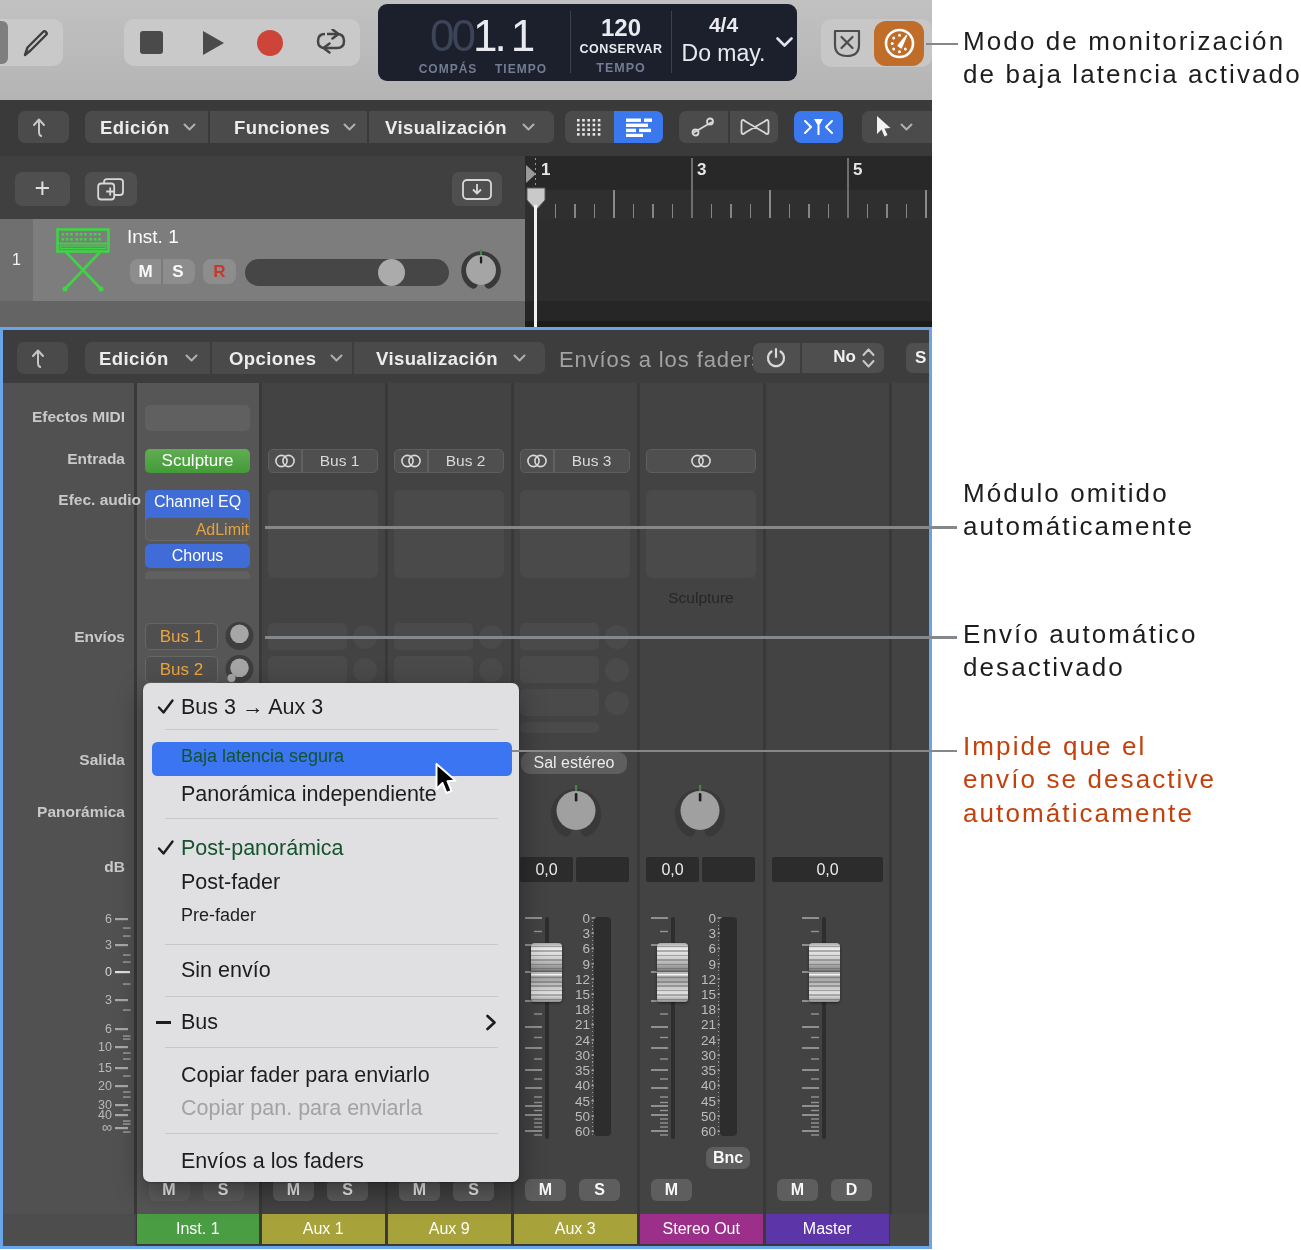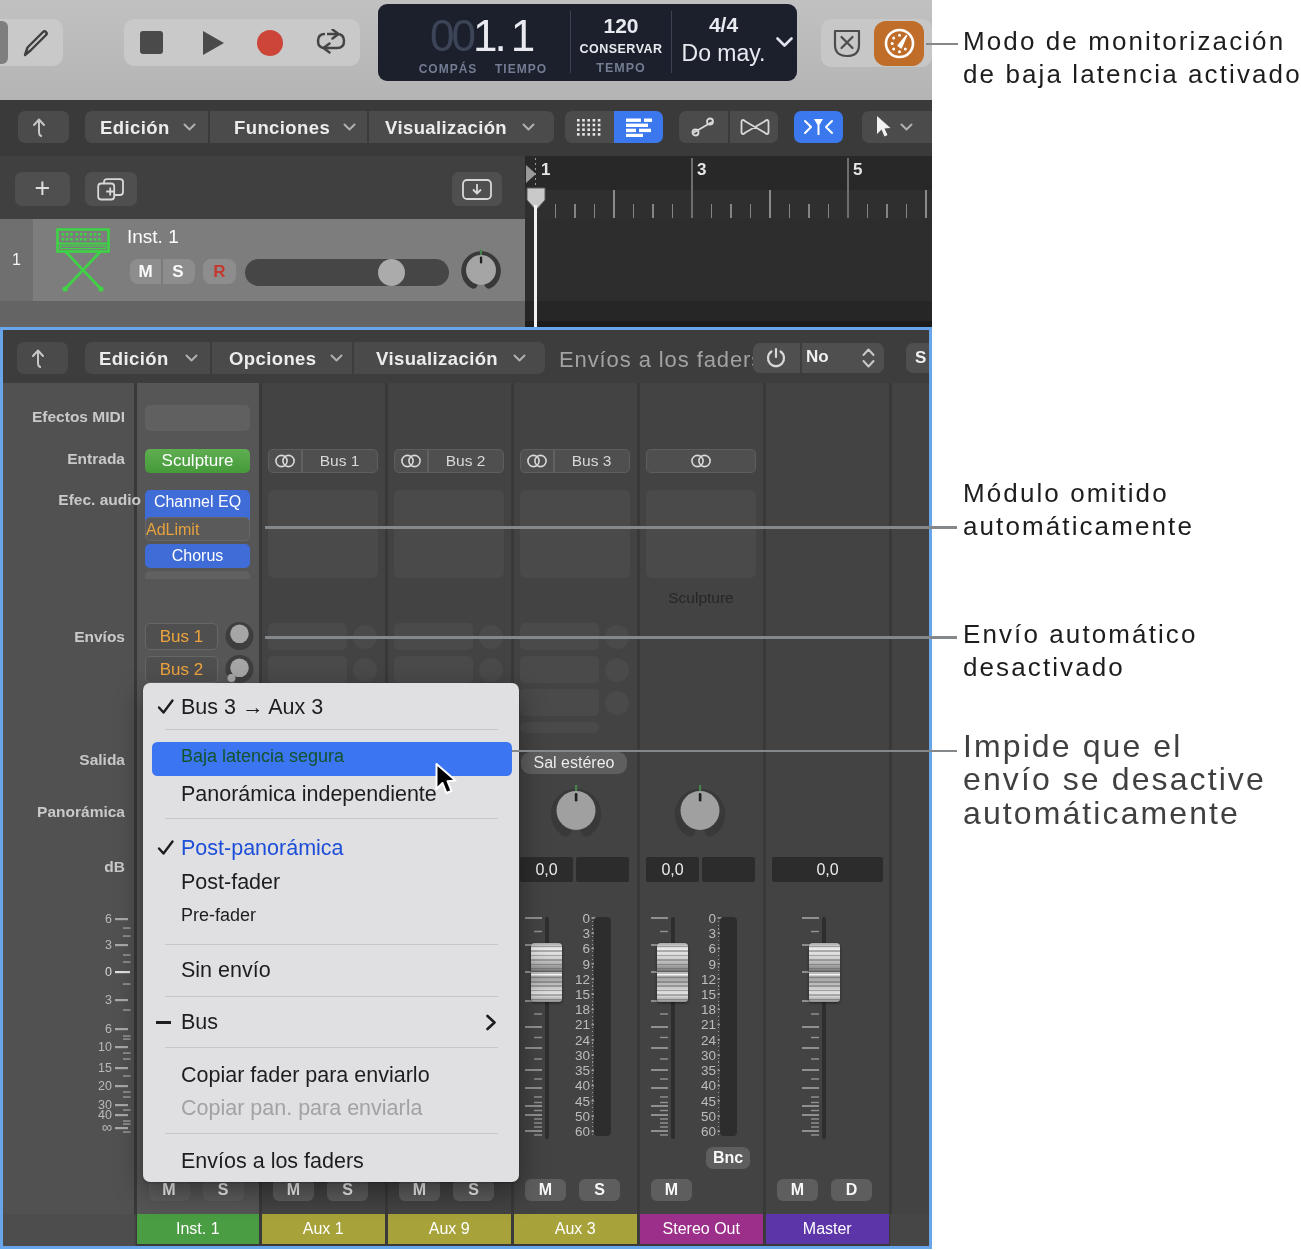--- a/index.html
+++ b/index.html
@@ -26,21 +26,21 @@
 <svg class="a" style="left:314px;top:29px" width="34" height="28" viewBox="0 0 34 28">
  <path d="M13 5 H23 Q30 5 30 12 Q30 19 23 19 H11 Q4 19 4 12 Q4 5 11 5" fill="none" stroke="#454545" stroke-width="2.5"></path>
  <path d="M18.5 0.5 L24.5 5 L18.5 9.5" fill="none" stroke="#454545" stroke-width="2.5" stroke-linejoin="round" stroke-linecap="round"></path>
  <path d="M15.5 14.5 L9.5 19 L15.5 23.5" fill="none" stroke="#454545" stroke-width="2.5" stroke-linejoin="round" stroke-linecap="round"></path>
 </svg>
 <div class="a" style="left:378px;top:4px;width:419px;height:77px;background:#1c202c;border-radius:9px"></div>
 <div class="a" style="left:430px;top:14px;font-size:44px;font-weight:400;color:#3c4458;letter-spacing:-3px;line-height:44px">00<span style="color:#e8eaf0">1.</span><span style="color:#e8eaf0;margin-left:7px">1</span></div>
 <div class="a" style="left:408px;top:62px;width:80px;text-align:center;font-size:12px;font-weight:700;color:#737c92;letter-spacing:1px">COMPÁS</div>
 <div class="a" style="left:483px;top:62px;width:76px;text-align:center;font-size:12px;font-weight:700;color:#737c92;letter-spacing:1px">TIEMPO</div>
 <div class="a" style="left:570px;top:11px;width:1px;height:62px;background:#3b4254"></div>
-<div class="a" style="left:571px;top:14px;width:100px;text-align:center;font-size:21px;font-weight:700;color:#e8eaf0">120</div>
+<div class="a" style="left:571px;top:14px;width:100px;text-align:center;font-size:24px;font-weight:700;color:#e8eaf0">120</div>
 <div class="a" style="left:571px;top:42px;width:100px;text-align:center;font-size:12.5px;font-weight:700;color:#e8eaf0;letter-spacing:.5px">CONSERVAR</div>
 <div class="a" style="left:571px;top:61px;width:100px;text-align:center;font-size:12.5px;font-weight:700;color:#737c92;letter-spacing:1px">TEMPO</div>
 <div class="a" style="left:671px;top:11px;width:1px;height:62px;background:#3b4254"></div>
 <div class="a" style="left:672px;top:13px;width:103px;text-align:center;font-size:21px;font-weight:700;color:#e8eaf0">4/4</div>
 <div class="a" style="left:672px;top:40px;width:103px;text-align:center;font-size:23px;font-weight:400;color:#e8eaf0">Do may.</div>
 <svg class="a" style="left:776px;top:37px" width="17" height="11" viewBox="0 0 17 11">
       <path d="M1.5 1.5 L8.5 8.5 L15.5 1.5" fill="none" stroke="#dfe2ea" stroke-width="2.6" stroke-linecap="round" stroke-linejoin="round"></path>
     </svg>
 
 <div class="a" style="left:821px;top:19px;width:111px;height:48px;background:#c7c7c7;border-radius:10px"></div>
@@ -260,21 +260,21 @@
 <svg class="a" style="left:513px;top:354px" width="13" height="9" viewBox="0 0 13 9">
       <path d="M1.5 1.5 L6.5 6.5 L11.5 1.5" fill="none" stroke="#b0b0b0" stroke-width="2" stroke-linecap="round" stroke-linejoin="round"></path>
     </svg>
 <div class="a" style="left:559px;top:347px;font-size:22px;letter-spacing:.9px;color:#a2a2a2">Envíos a los faders:</div>
 <div class="a" style="left:753px;top:343px;width:131px;height:30px;background:#4f4f4f;border-radius:7px"></div>
 <div class="a" style="left:800px;top:343px;width:2px;height:30px;background:#3d3d3d"></div>
 <svg class="a" style="left:765px;top:347px" width="22" height="22" viewBox="0 0 22 22">
       <path d="M11 2 L11 10" stroke="#d8d8d8" stroke-width="2.2" stroke-linecap="round"></path>
       <path d="M6.5 4.5 A8 8 0 1 0 15.5 4.5" fill="none" stroke="#d8d8d8" stroke-width="2.2" stroke-linecap="round"></path>
     </svg>
-<div class="a" style="left:806px;top:347px;width:50px;text-align:left;font-size:17px;font-weight:600;color:#f0f0f0">No</div>
+<div class="a" style="left:806px;top:347px;width:50px;text-align:right;font-size:17px;font-weight:600;color:#f0f0f0">No</div>
 <svg class="a" style="left:861px;top:347px" width="15" height="22" viewBox="0 0 15 22">
       <path d="M2.5 8 L7.5 2.5 L12.5 8" fill="none" stroke="#c9c9c9" stroke-width="2" stroke-linecap="round" stroke-linejoin="round"></path>
       <path d="M2.5 14 L7.5 19.5 L12.5 14" fill="none" stroke="#c9c9c9" stroke-width="2" stroke-linecap="round" stroke-linejoin="round"></path>
     </svg>
 <div class="a" style="left:906px;top:343px;width:23px;height:30px;background:#4f4f4f;border-radius:7px 0 0 7px;color:#f0f0f0;font-size:17px;font-weight:600;line-height:30px;text-align:left;padding-left:9px">S</div>
 
 <div class="a" style="left:3px;top:383px;width:926px;height:831px;background:#434343"></div>
 <div class="a" style="left:3px;top:383px;width:131px;height:831px;background:#515151"></div>
 <div class="a" style="left:134px;top:383px;width:2.5px;height:831px;background:#393939"></div>
 <div class="a" style="left:136.5px;top:383px;width:122.5px;height:831px;background:#565656"></div>
@@ -331,21 +331,21 @@
       <rect x="35" y="186.3" width="7.5" height="1.5" fill="#9a9a9a"></rect>
       <rect x="35" y="191.3" width="7.5" height="1.5" fill="#9a9a9a"></rect>
       <rect x="35" y="204.3" width="7.5" height="1.5" fill="#9a9a9a"></rect>
       <rect x="35" y="215.3" width="7.5" height="1.5" fill="#9a9a9a"></rect>
       <rect x="35" y="218.3" width="7.5" height="1.5" fill="#9a9a9a"></rect>
       <rect x="35" y="226.3" width="7.5" height="1.5" fill="#9a9a9a"></rect>
     </svg>
 <div class="a" style="left:145px;top:405px;width:105px;height:26px;background:#606060;border-radius:5px"></div>
 <div class="a" style="left:145px;top:449px;width:105px;height:24px;background:linear-gradient(180deg,#5fae52,#459a39);border-radius:5px;color:#fff;font-size:17px;text-align:center;line-height:24px">Sculpture</div>
 <div class="a" style="left:145px;top:490px;width:105px;height:40px;background:#3f6cd7;border-radius:5px;color:#fff;font-size:16px;text-align:center;line-height:24px">Channel EQ</div>
-<div class="a" style="left:145px;top:517px;width:105px;height:24px;background:#5a5a5a;border:1px solid #676767;border-radius:5px;color:#e6a23e;font-size:16px;text-align:left;line-height:24px">AdLimit</div>
+<div class="a" style="left:145px;top:517px;width:105px;height:24px;background:#5a5a5a;border:1px solid #676767;border-radius:5px;color:#e6a23e;font-size:16px;text-align:right;line-height:24px">AdLimit</div>
 <div class="a" style="left:145px;top:544px;width:105px;height:24px;background:#3f6cd7;border-radius:5px;color:#fff;font-size:16px;text-align:center;line-height:24px">Chorus</div>
 <div class="a" style="left:145px;top:571px;width:105px;height:8px;background:#606060;border-radius:5px 5px 0 0"></div>
 <div class="a" style="left:145px;top:623px;width:73px;height:27px;background:#4f4f4f;border-radius:5px;border:1px solid #666;color:#eda43e;font-size:17px;text-align:center;line-height:25px">Bus 1</div>
 <svg class="a" style="left:224px;top:620px" width="31" height="32" viewBox="0 0 31 32">
       <circle cx="15.5" cy="16" r="14" fill="#3e3e3e"></circle>
       <circle cx="15.5" cy="13.8" r="9.3" fill="#a6a6a6"></circle>
     </svg>
 <div class="a" style="left:145px;top:656px;width:73px;height:27px;background:#4f4f4f;border-radius:5px;border:1px solid #666;color:#eda43e;font-size:17px;text-align:center;line-height:25px">Bus 2</div>
 <svg class="a" style="left:224px;top:653px" width="31" height="32" viewBox="0 0 31 32">
       <circle cx="15.5" cy="16" r="14" fill="#3e3e3e"></circle>
@@ -613,21 +613,21 @@
     </svg>
     <div class="a" style="left:181px;top:694.5px;font-size:21.5px;color:#1d1d1f;white-space:nowrap">Bus 3 → Aux 3</div>
     <div class="a" style="left:165px;top:729px;width:333px;height:1px;background:#c7c7c9"></div>
     <div class="a" style="left:151.5px;top:741.5px;width:360px;height:34px;background:#3b75f2;border-radius:5.5px"></div>
     <div class="a" style="left:181px;top:746px;font-size:18px;color:#14532d;white-space:nowrap">Baja latencia segura</div>
     <div class="a" style="left:181px;top:781.5px;font-size:21.5px;color:#1d1d1f;white-space:nowrap">Panorámica independiente</div>
     <div class="a" style="left:165px;top:818px;width:333px;height:1px;background:#c7c7c9"></div>
     <svg class="a" style="left:157px;top:839px" width="18" height="18" viewBox="0 0 18 18">
       <path d="M2 9.5 L6.5 14.5 L15.5 2.5" fill="none" stroke="#1d1d1f" stroke-width="2.4" stroke-linecap="round" stroke-linejoin="round"></path>
     </svg>
-    <div class="a" style="left:181px;top:835.5px;font-size:21.5px;color:#1d4ed8;white-space:nowrap">Post-panorámica</div>
+    <div class="a" style="left:181px;top:835.5px;font-size:21.5px;color:#14532d;white-space:nowrap">Post-panorámica</div>
     <div class="a" style="left:181px;top:869.5px;font-size:21.5px;color:#1d1d1f;white-space:nowrap">Post-fader</div>
     <div class="a" style="left:181px;top:904.5px;font-size:18px;color:#1d1d1f;white-space:nowrap">Pre-fader</div>
     <div class="a" style="left:165px;top:944px;width:333px;height:1px;background:#c7c7c9"></div>
     <div class="a" style="left:181px;top:957.5px;font-size:21.5px;color:#1d1d1f;white-space:nowrap">Sin envío</div>
     <div class="a" style="left:165px;top:996px;width:333px;height:1px;background:#c7c7c9"></div>
     <div class="a" style="left:156px;top:1020.5px;width:15px;height:3px;background:#1d1d1f"></div>
     <div class="a" style="left:181px;top:1009.5px;font-size:21.5px;color:#1d1d1f;white-space:nowrap">Bus</div>
     <svg class="a" style="left:485px;top:1014px" width="12" height="17" viewBox="0 0 12 17">
       <path d="M2.5 2 L9.5 8.5 L2.5 15" fill="none" stroke="#1d1d1f" stroke-width="2.6" stroke-linecap="round" stroke-linejoin="round"></path>
     </svg>
@@ -640,12 +640,12 @@
 <path d="M4.5 2 L4.5 27 L10.5 21 L14.5 31 L19.5 28.8 L15.5 19.2 L23.5 18.6 Z" fill="#000" stroke="#fff" stroke-width="2" stroke-linejoin="round"></path>
     </svg>
   </div>
 <div class="a" style="left:926px;top:42.5px;width:32px;height:2.5px;background:#85888a"></div>
 <div class="a" style="left:265px;top:526px;width:692px;height:2.5px;background:#85888a"></div>
 <div class="a" style="left:265px;top:636px;width:692px;height:2.5px;background:#85888a"></div>
 <div class="a" style="left:512px;top:749.5px;width:445px;height:2.5px;background:#85888a"></div>
 <div class="a" style="left:963px;top:25px;font-size:26px;line-height:33.4px;letter-spacing:2.1px;color:#1d1d1f;white-space:nowrap">Modo de monitorización<br>de baja latencia activado</div>
 <div class="a" style="left:963px;top:477px;font-size:26px;line-height:33.4px;letter-spacing:2.1px;color:#1d1d1f;white-space:nowrap">Módulo omitido<br>automáticamente</div>
 <div class="a" style="left:963px;top:618px;font-size:26px;line-height:33.4px;letter-spacing:2.1px;color:#1d1d1f;white-space:nowrap">Envío automático<br>desactivado</div>
-<div class="a" style="left:963px;top:730px;font-size:32px;line-height:33.4px;letter-spacing:2.1px;color:#404040;white-space:nowrap">Impide que el<br>envío se desactive<br>automáticamente</div>
+<div class="a" style="left:963px;top:730px;font-size:26px;line-height:33.4px;letter-spacing:2.1px;color:#c2410c;white-space:nowrap">Impide que el<br>envío se desactive<br>automáticamente</div>
 </body></html>

